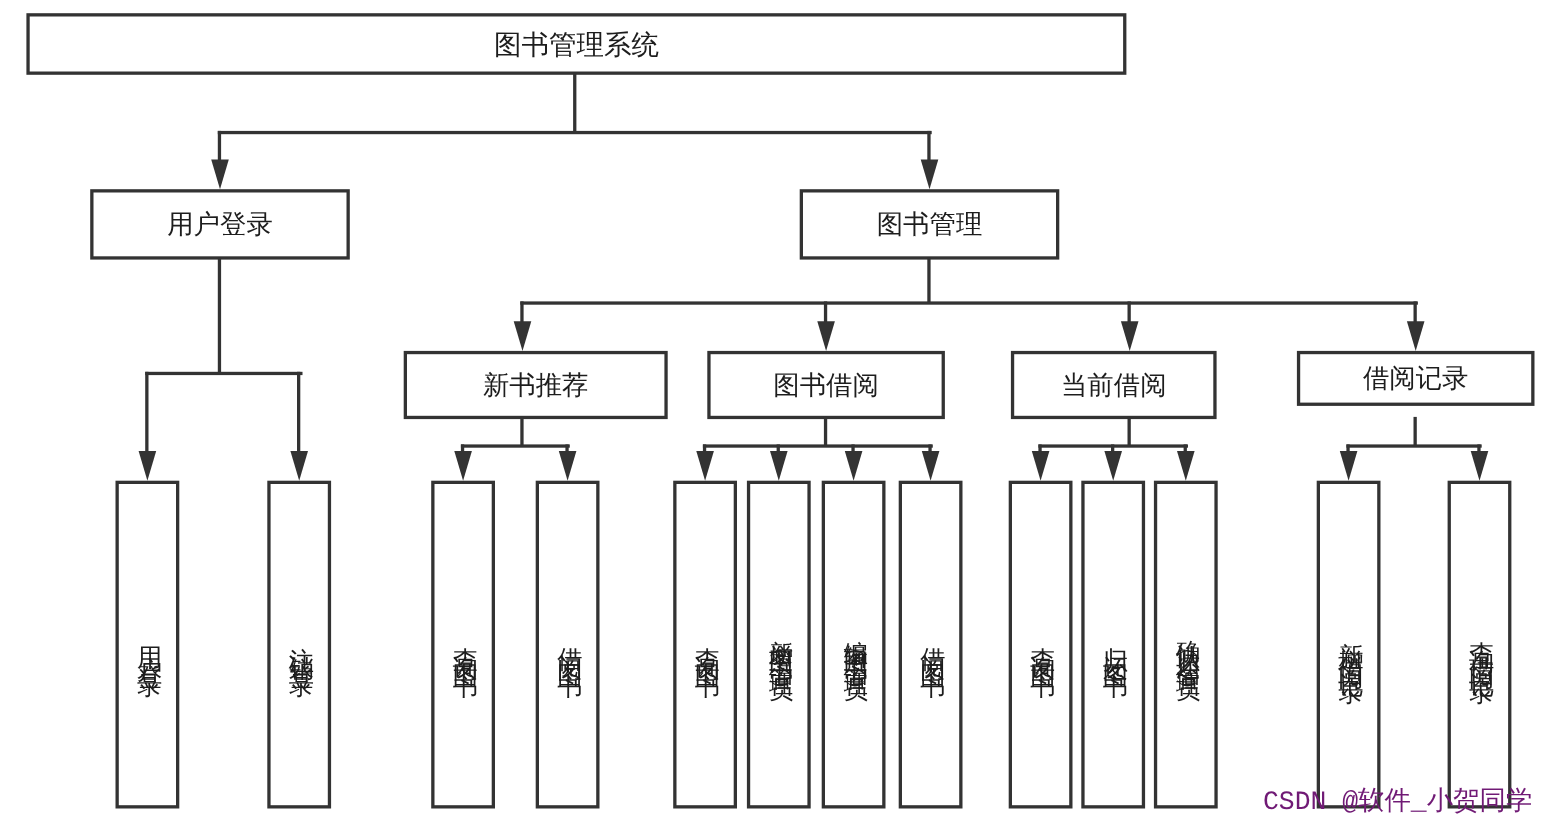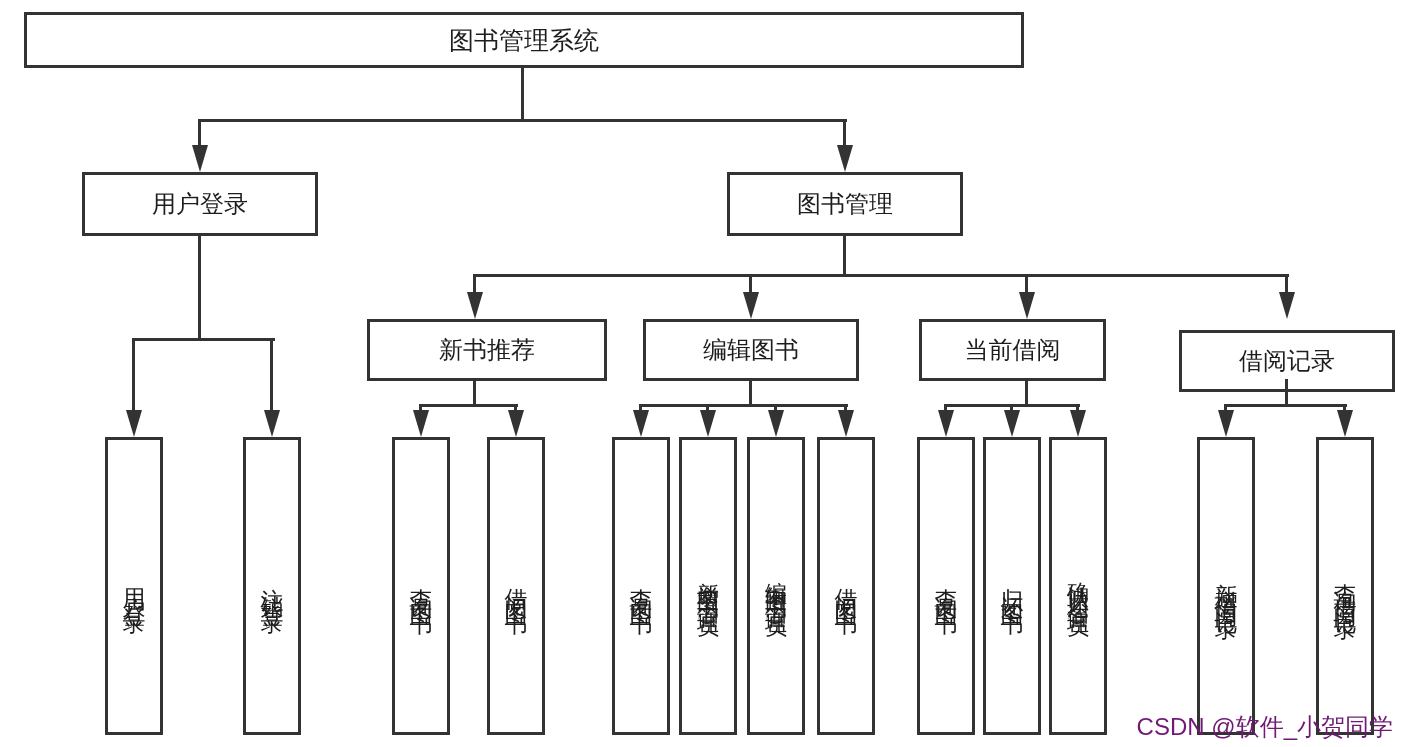--- a/index.html
+++ b/index.html
@@ -6,21 +6,21 @@
     margin: 0;
     padding: 0;
     background: #ffffff;
   }
   .stage {
     position: relative;
     width: 1405px;
     height: 747px;
     background: #ffffff;
     overflow: hidden;
-    font-family: Liberation Sans, sans-serif;
+    font-family: Liberation Mono, monospace;
   }
   .box {
     position: absolute;
     box-sizing: border-box;
     border: 3px solid #333333;
     background: #ffffff;
     display: flex;
     align-items: center;
     justify-content: center;
   }
@@ -80,26 +80,26 @@
     <span class="hlabel">用户登录</span>
   </div>
   <div class="box" style="left:727px;top:172px;width:236px;height:64px">
     <span class="hlabel">图书管理</span>
   </div>
 
   <div class="box" style="left:367px;top:319px;width:240px;height:62px">
     <span class="hlabel">新书推荐</span>
   </div>
   <div class="box" style="left:643px;top:319px;width:216px;height:62px">
-    <span class="hlabel">编辑图书</span>
+    <span class="hlabel">图书借阅</span>
   </div>
   <div class="box" style="left:919px;top:319px;width:187px;height:62px">
     <span class="hlabel">当前借阅</span>
   </div>
-  <div class="box" style="left:1179px;top:330px;width:216px;height:62px">
+  <div class="box" style="left:1179px;top:319px;width:216px;height:50px">
     <span class="hlabel">借阅记录</span>
   </div>
 
   <div class="box" style="left:105px;top:437px;width:58px;height:298px">
     <span class="vlabel">用户登录</span>
   </div>
   <div class="box" style="left:243px;top:437px;width:58px;height:298px">
     <span class="vlabel">注销登录</span>
   </div>
 

